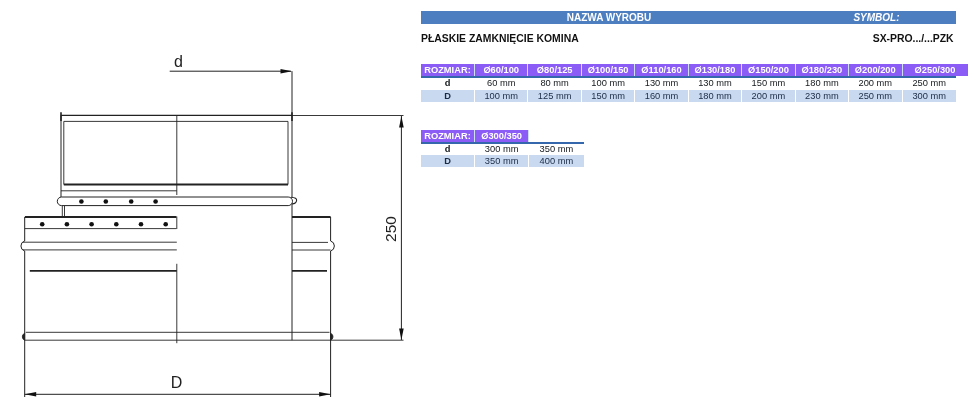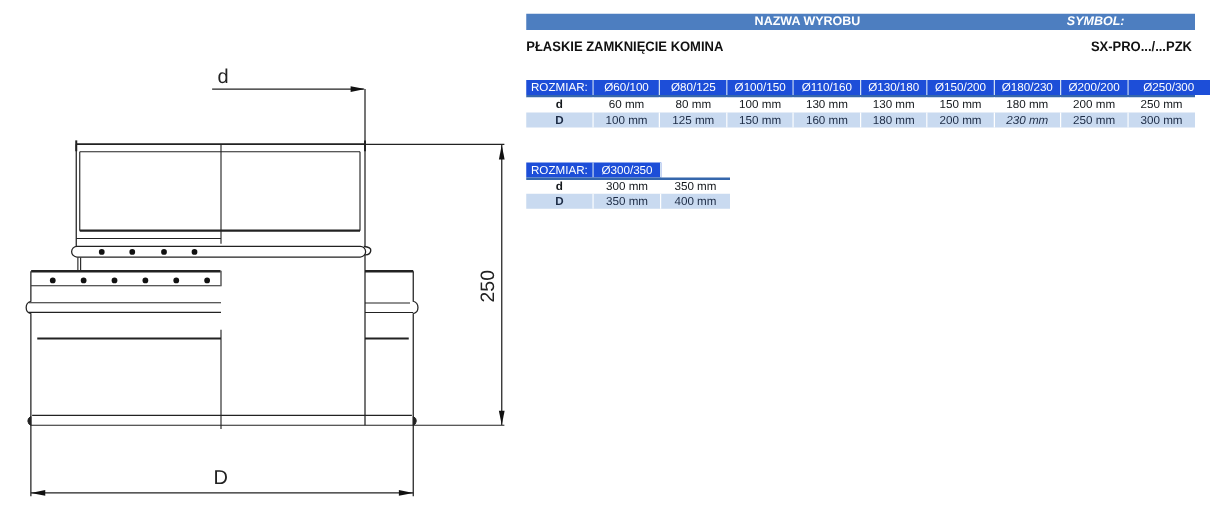--- a/index.html
+++ b/index.html
@@ -1,31 +1,31 @@
 <!DOCTYPE html>
 <html><head>
 <meta charset="utf-8">
 <style>
   html,body{margin:0;padding:0;}
   body{width:968px;height:418px;background:#ffffff;font-family:"Liberation Sans",sans-serif;position:relative;overflow:hidden;}
   .abs{position:absolute;}
   
   .bar{left:421px;top:11px;width:535px;height:13px;background:#4d7ec0;color:#fff;font-weight:bold;font-size:10px;}
   .bar span{position:absolute;top:0;line-height:13px;text-align:center;}
-  .bar .c1{left:0;width:376px;margin-left:37px;}
+  .bar .c1{left:0;width:376px;}
   .bar .c2{left:376px;width:159px;font-style:italic;}
   .title{left:421px;top:28.5px;width:535px;height:19px;font-size:11px;font-weight:bold;color:#111;line-height:19px;}
   .title .t1{display:inline-block;transform:scaleX(0.945);transform-origin:0 0;}
   .title .sym{position:absolute;right:2px;top:0;display:inline-block;transform:scaleX(0.945);transform-origin:100% 0;}
   
   .tbl{left:421px;}
   .trow{position:absolute;left:0;display:flex;}
   .trow .cell{box-sizing:border-box;border-right:1.5px solid #fff;text-align:center;overflow:hidden;}
   .trow .cell:last-child{border-right:none;}
-  .hrow .cell{background:#1d4ed8;color:#fff;font-weight:normal;font-size:9.3px;line-height:12.4px;border-right-color:#cfdff2 !important;}
+  .hrow .cell{background:#8b5cf6;color:#fff;font-weight:bold;font-size:9.3px;line-height:12.4px;border-right-color:#cfdff2 !important;}
   .hline{position:absolute;left:0;height:1.8px;background:#3567ac;}
   .drow .cell{background:#fff;color:#14181c;font-size:9.3px;line-height:11.8px;}
   .Drow .cell{background:#c9daf0;color:#1c2b45;font-size:9.3px;line-height:12.4px;}
   .lbl{font-weight:bold;font-size:9.5px;}
 </style>
 </head>
 <body>
 
 <svg class="abs" style="left:0;top:0" width="968" height="418" viewBox="0 0 968 418">
   <g stroke="#222" stroke-width="1" fill="none">
@@ -142,21 +142,21 @@
     <div class="cell" style="width:53.45px;">250 mm</div>
   </div>
   <div class="trow Drow" style="top:25.5px;height:12.2px;">
     <div class="cell lbl" style="width:54px;">D</div>
     <div class="cell" style="width:53.45px;">100 mm</div>
     <div class="cell" style="width:53.45px;">125 mm</div>
     <div class="cell" style="width:53.45px;">150 mm</div>
     <div class="cell" style="width:53.45px;">160 mm</div>
     <div class="cell" style="width:53.45px;">180 mm</div>
     <div class="cell" style="width:53.45px;">200 mm</div>
-    <div class="cell" style="width:53.45px;font-style:italic;">230 mm</div>
+    <div class="cell" style="width:53.45px;">230 mm</div>
     <div class="cell" style="width:53.45px;">250 mm</div>
     <div class="cell" style="width:53.45px;">300 mm</div>
   </div>
 </div>
 
 <div class="abs tbl" style="top:129.7px;width:162.5px;">
   <div class="trow hrow" style="top:0;height:12.2px;">
     <div class="cell" style="width:54px;">ROZMIAR:</div>
     <div class="cell" style="width:54.25px;">Ø300/350</div>
     <div class="cell" style="width:54.25px;margin-top:40px;">Ø350/400</div>

